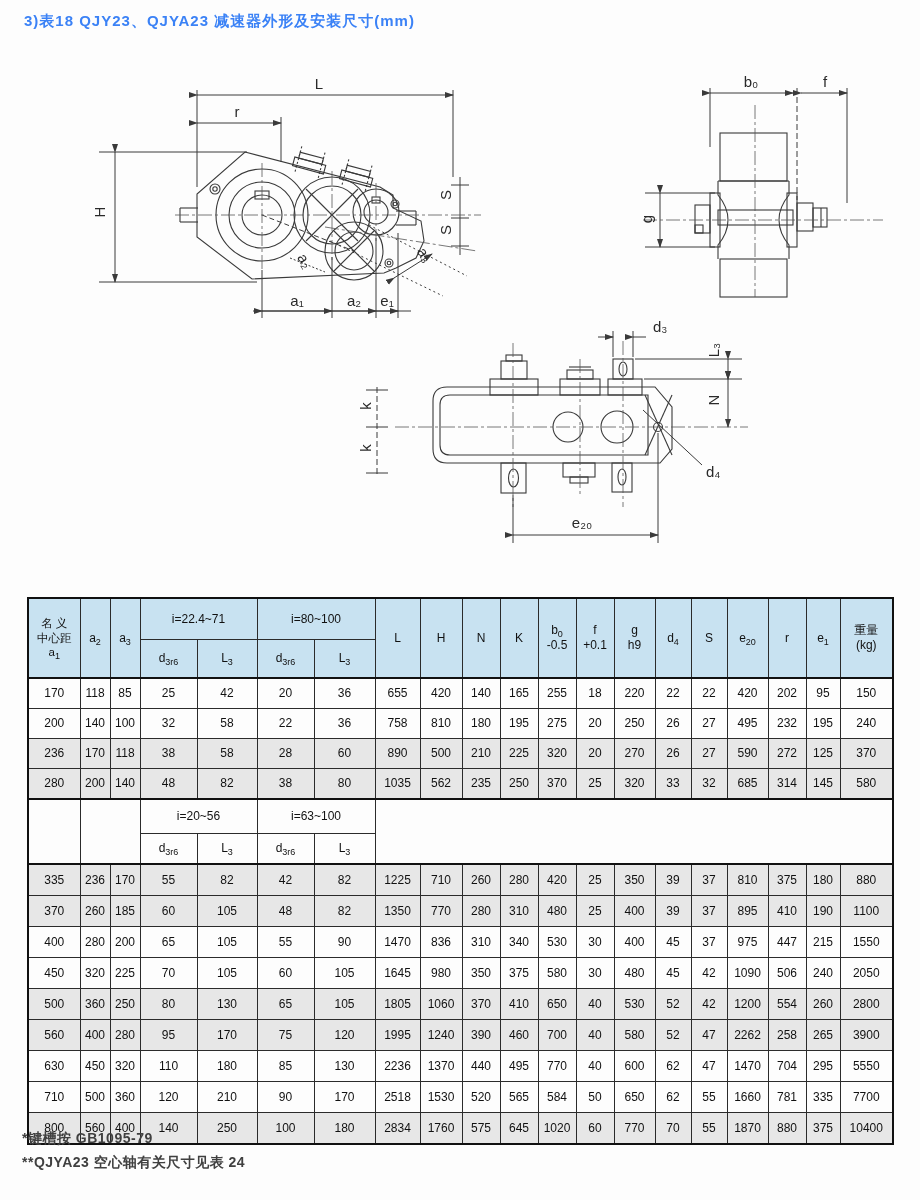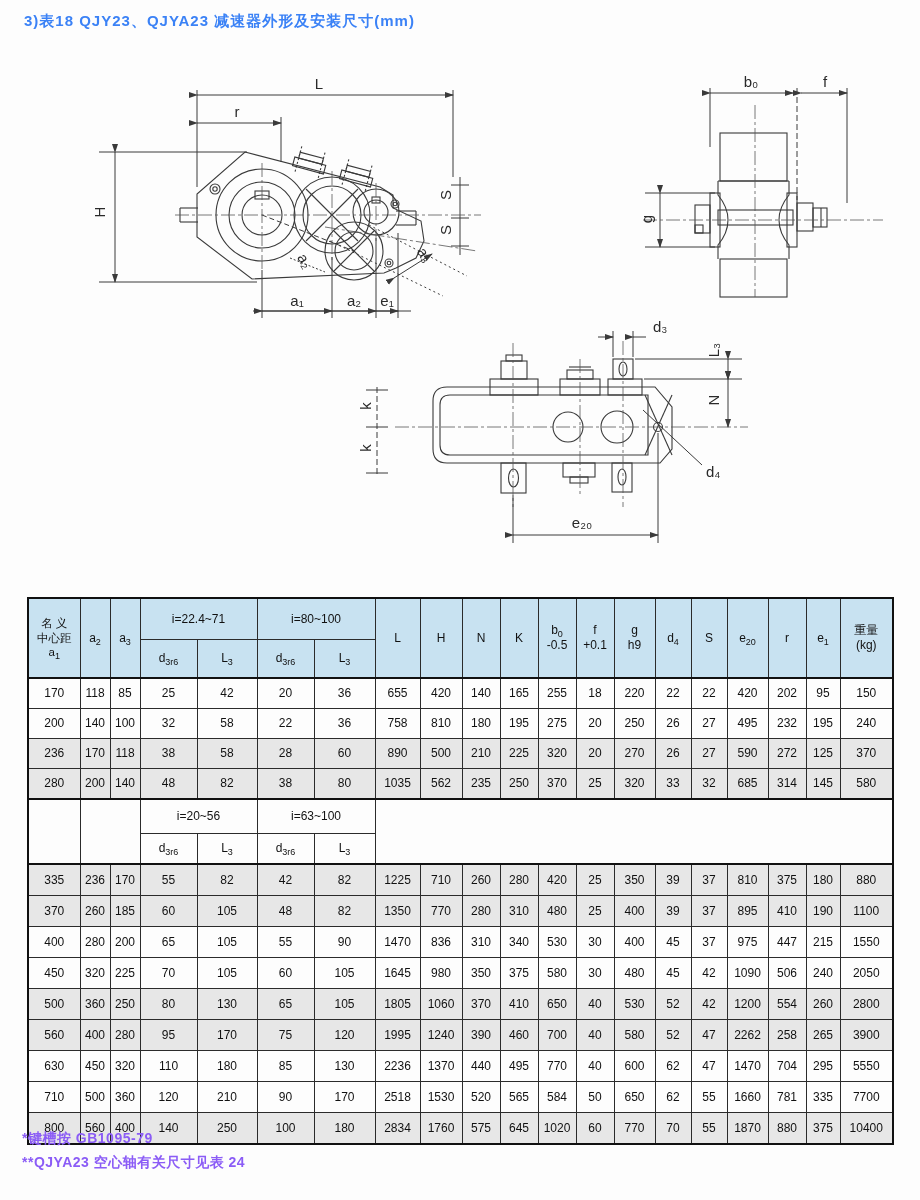--- a/index.html
+++ b/index.html
@@ -30,21 +30,21 @@
   #dim-table thead tr.h2 th{height:37px;}
   #dim-table thead{border-bottom:2px solid #111;}
   tbody.rows-top td{height:29px;}
   tbody.rows-bottom td{height:30px;}
   tbody#mid-header{border-top:2px solid #111;border-bottom:2px solid #111;border-radius:10px;}
   tbody#mid-header tr.m1 td{height:33px;}
   tbody#mid-header tr.m2 td{height:29px;}
   tr.shaded td{background:#e7e7e7;}
   sub{font-size:9px;line-height:0;}
   .hdr-small{font-size:11.5px;}
-  #footnotes{position:absolute;left:22px;top:1130px;font-size:14px;font-weight:600;color:#8b5cf6;}
+  #footnotes{position:absolute;left:22px;top:1130px;font-size:14px;font-weight:600;color:#404040;}
   #footnotes div{margin-bottom:6px;letter-spacing:0.5px;}
 </style>
 </head>
 <body>
 
 <div id="page-title">3)表18  QJY23、QJYA23 减速器外形及安装尺寸(mm)</div>
 
 <svg class="drawing" style="left:85px;top:65px;" width="400" height="268" viewBox="0 0 400 268">
   <defs>
     <marker id="ar1" markerWidth="9" markerHeight="7" refX="8" refY="3" orient="auto">

